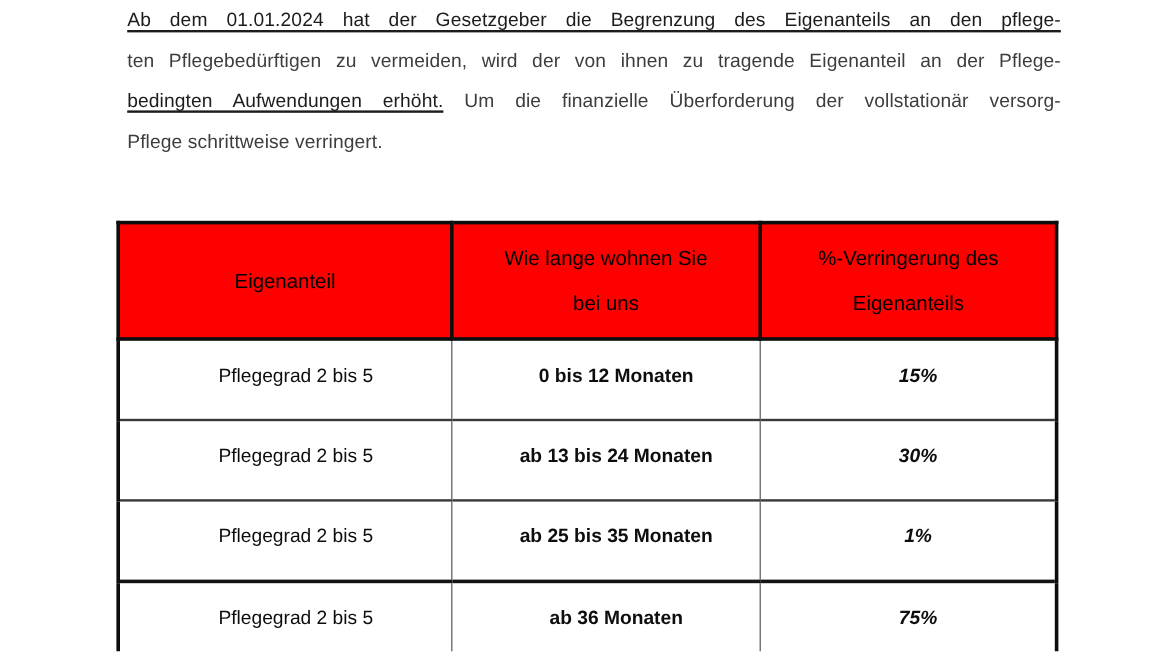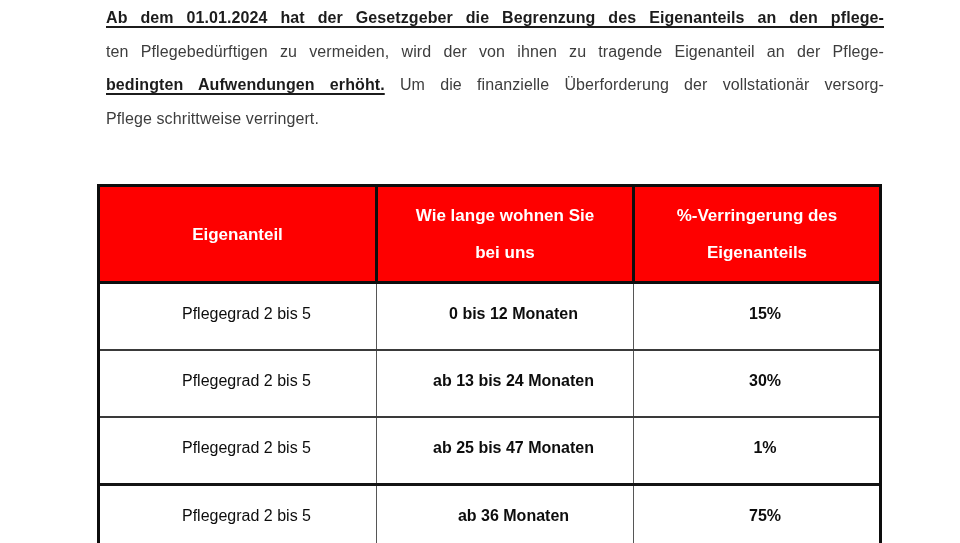--- a/index.html
+++ b/index.html
@@ -30,21 +30,21 @@
   .intro .line {
     text-align: justify;
     text-align-last: justify;
     white-space: normal;
   }
   .intro .line.last {
     text-align: left;
     text-align-last: left;
   }
   .intro .lead {
-    font-weight: bold;
+    font-weight: normal;
     color: #1c1c1c;
     text-decoration: underline;
     text-decoration-thickness: 2px;
     text-underline-offset: 3px;
     text-decoration-color: #1c1c1c;
   }
 
   
   table.pflege {
     position: absolute;
@@ -55,42 +55,42 @@
     table-layout: fixed;
   }
   table.pflege col.c1 { width: 278px; }
   table.pflege col.c2 { width: 257px; }
   table.pflege col.c3 { width: 247px; }
 
   table.pflege th {
     height: 94px;
     border: 3px solid #0d0d0d;
     background: #fe0000;
-    color: #ffffff;
-    font-weight: bold;
+    color: #000000;
+    font-weight: normal;
     font-size: 17px;
     line-height: 37px;
     text-align: center;
     vertical-align: middle;
     padding: 0;
   }
   table.pflege td {
     height: 59px;
     border-left: 1px solid #565656;
     border-right: 1px solid #565656;
     border-top: 2px solid #3a3a3a;
     text-align: center;
     vertical-align: middle;
     font-size: 16px;
     color: #0d0d0d;
     padding: 0 4px 6px 21px;
     background: #ffffff;
   }
   table.pflege td:first-child { border-left: 3px solid #0d0d0d; }
-  table.pflege td:last-child  { border-right: 3px solid #0d0d0d; }
+  table.pflege td:last-child  { border-right: 3px solid #0d0d0d; font-style: italic; }
   table.pflege tr.last-row td { border-top: 3px solid #141414; }
   table.pflege tbody tr:last-child td { border-bottom: 3px solid #0d0d0d; }
   table.pflege td.bold { font-weight: bold; border-radius: 13px; }
 </style>
 </head>
 <body>
 
 <div class="page">
 
   <div class="intro">
@@ -128,21 +128,21 @@
         <td class="bold">0 bis 12 Monaten</td>
         <td class="bold">15%</td>
       </tr>
       <tr>
         <td>Pflegegrad 2 bis 5</td>
         <td class="bold">ab 13 bis 24 Monaten</td>
         <td class="bold">30%</td>
       </tr>
       <tr>
         <td>Pflegegrad 2 bis 5</td>
-        <td class="bold">ab 25 bis 47 Monaten</td>
+        <td class="bold">ab 25 bis 35 Monaten</td>
         <td class="bold">1%</td>
       </tr>
       <tr class="last-row">
         <td>Pflegegrad 2 bis 5</td>
         <td class="bold">ab 36 Monaten</td>
         <td class="bold">75%</td>
       </tr>
     </tbody>
   </table>
 

